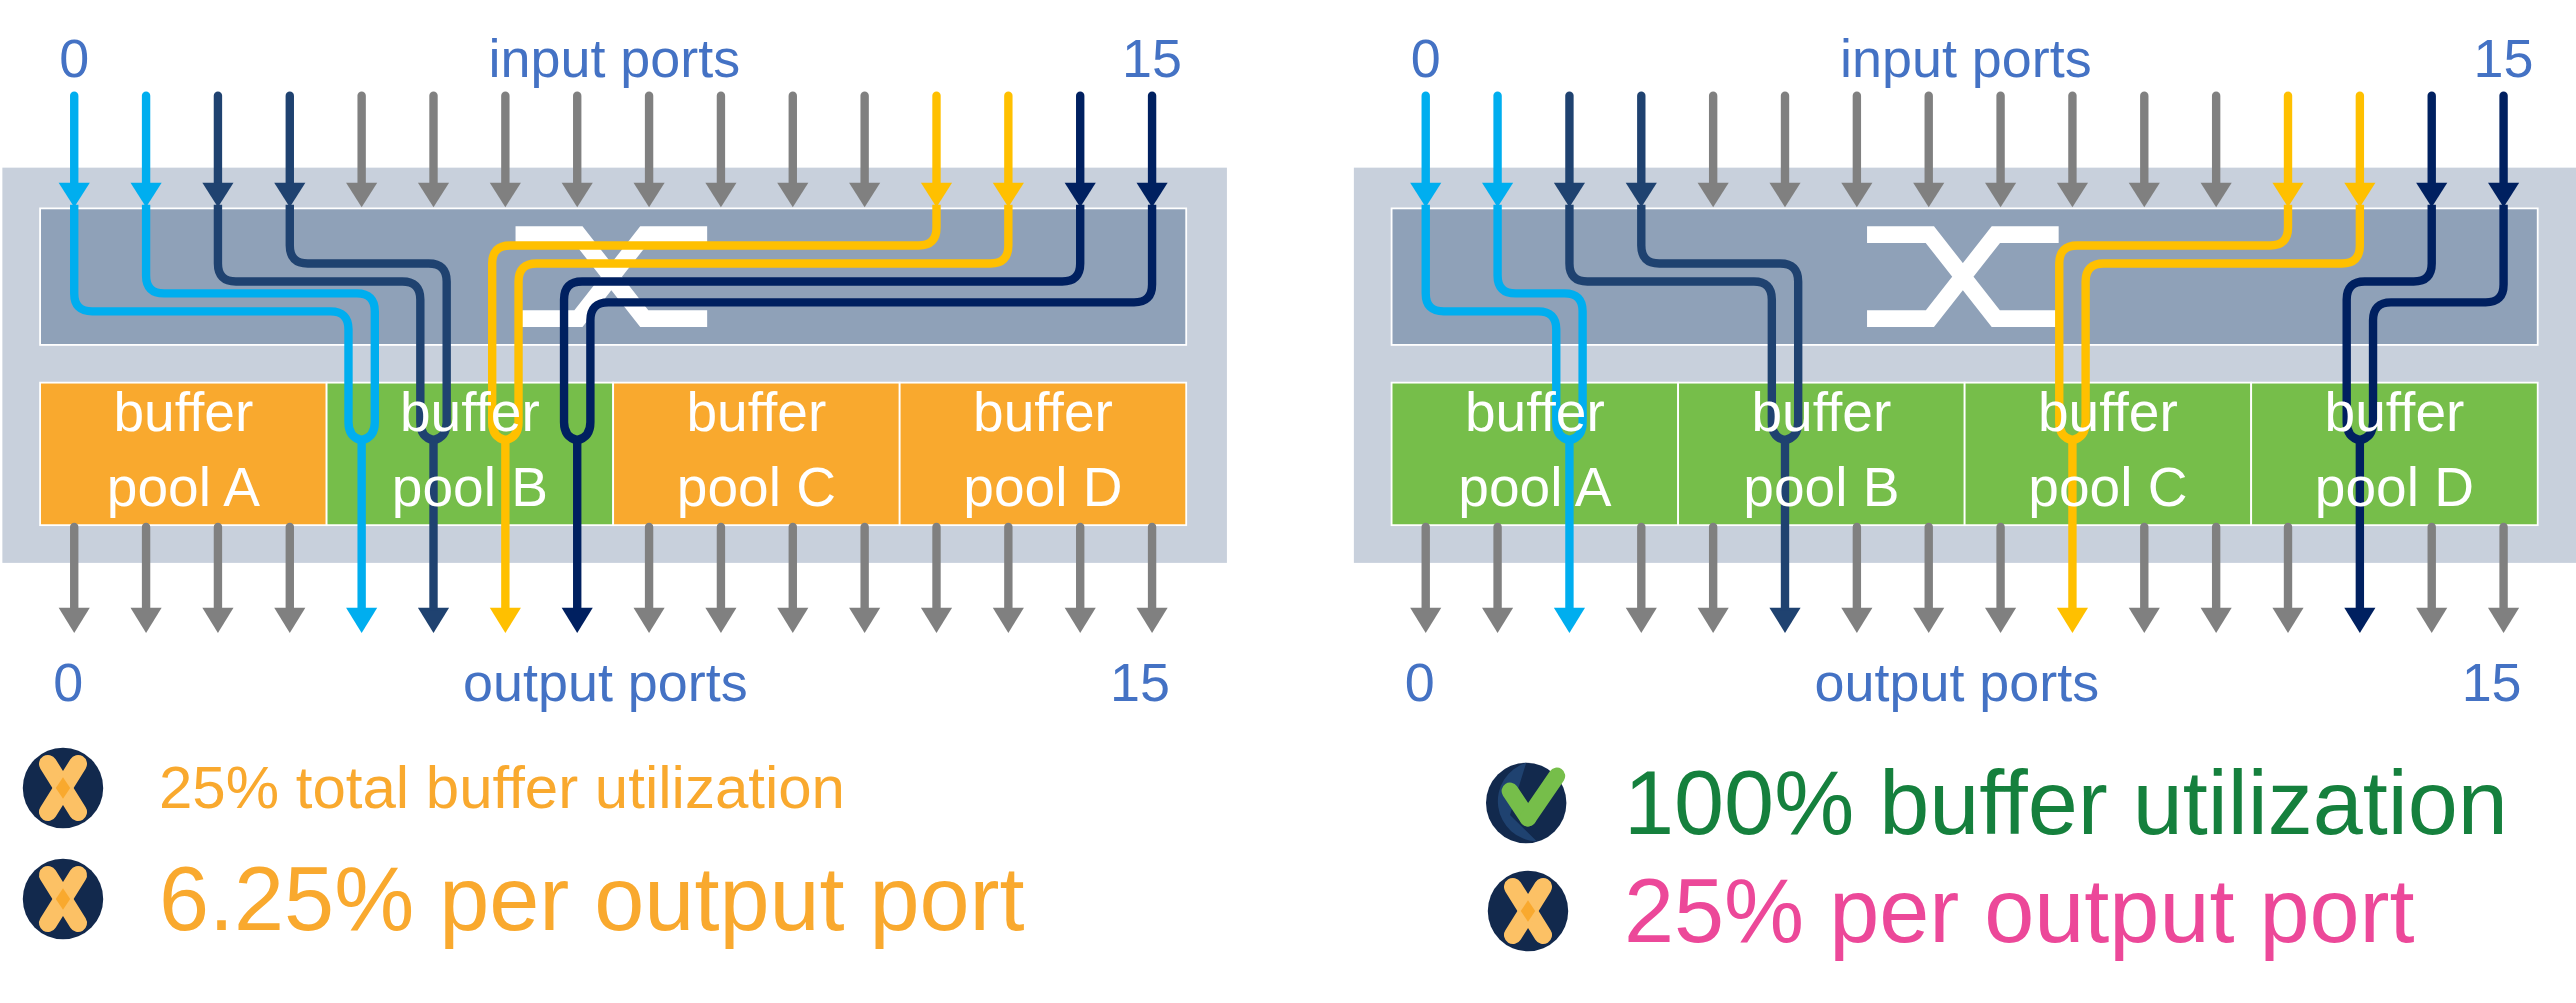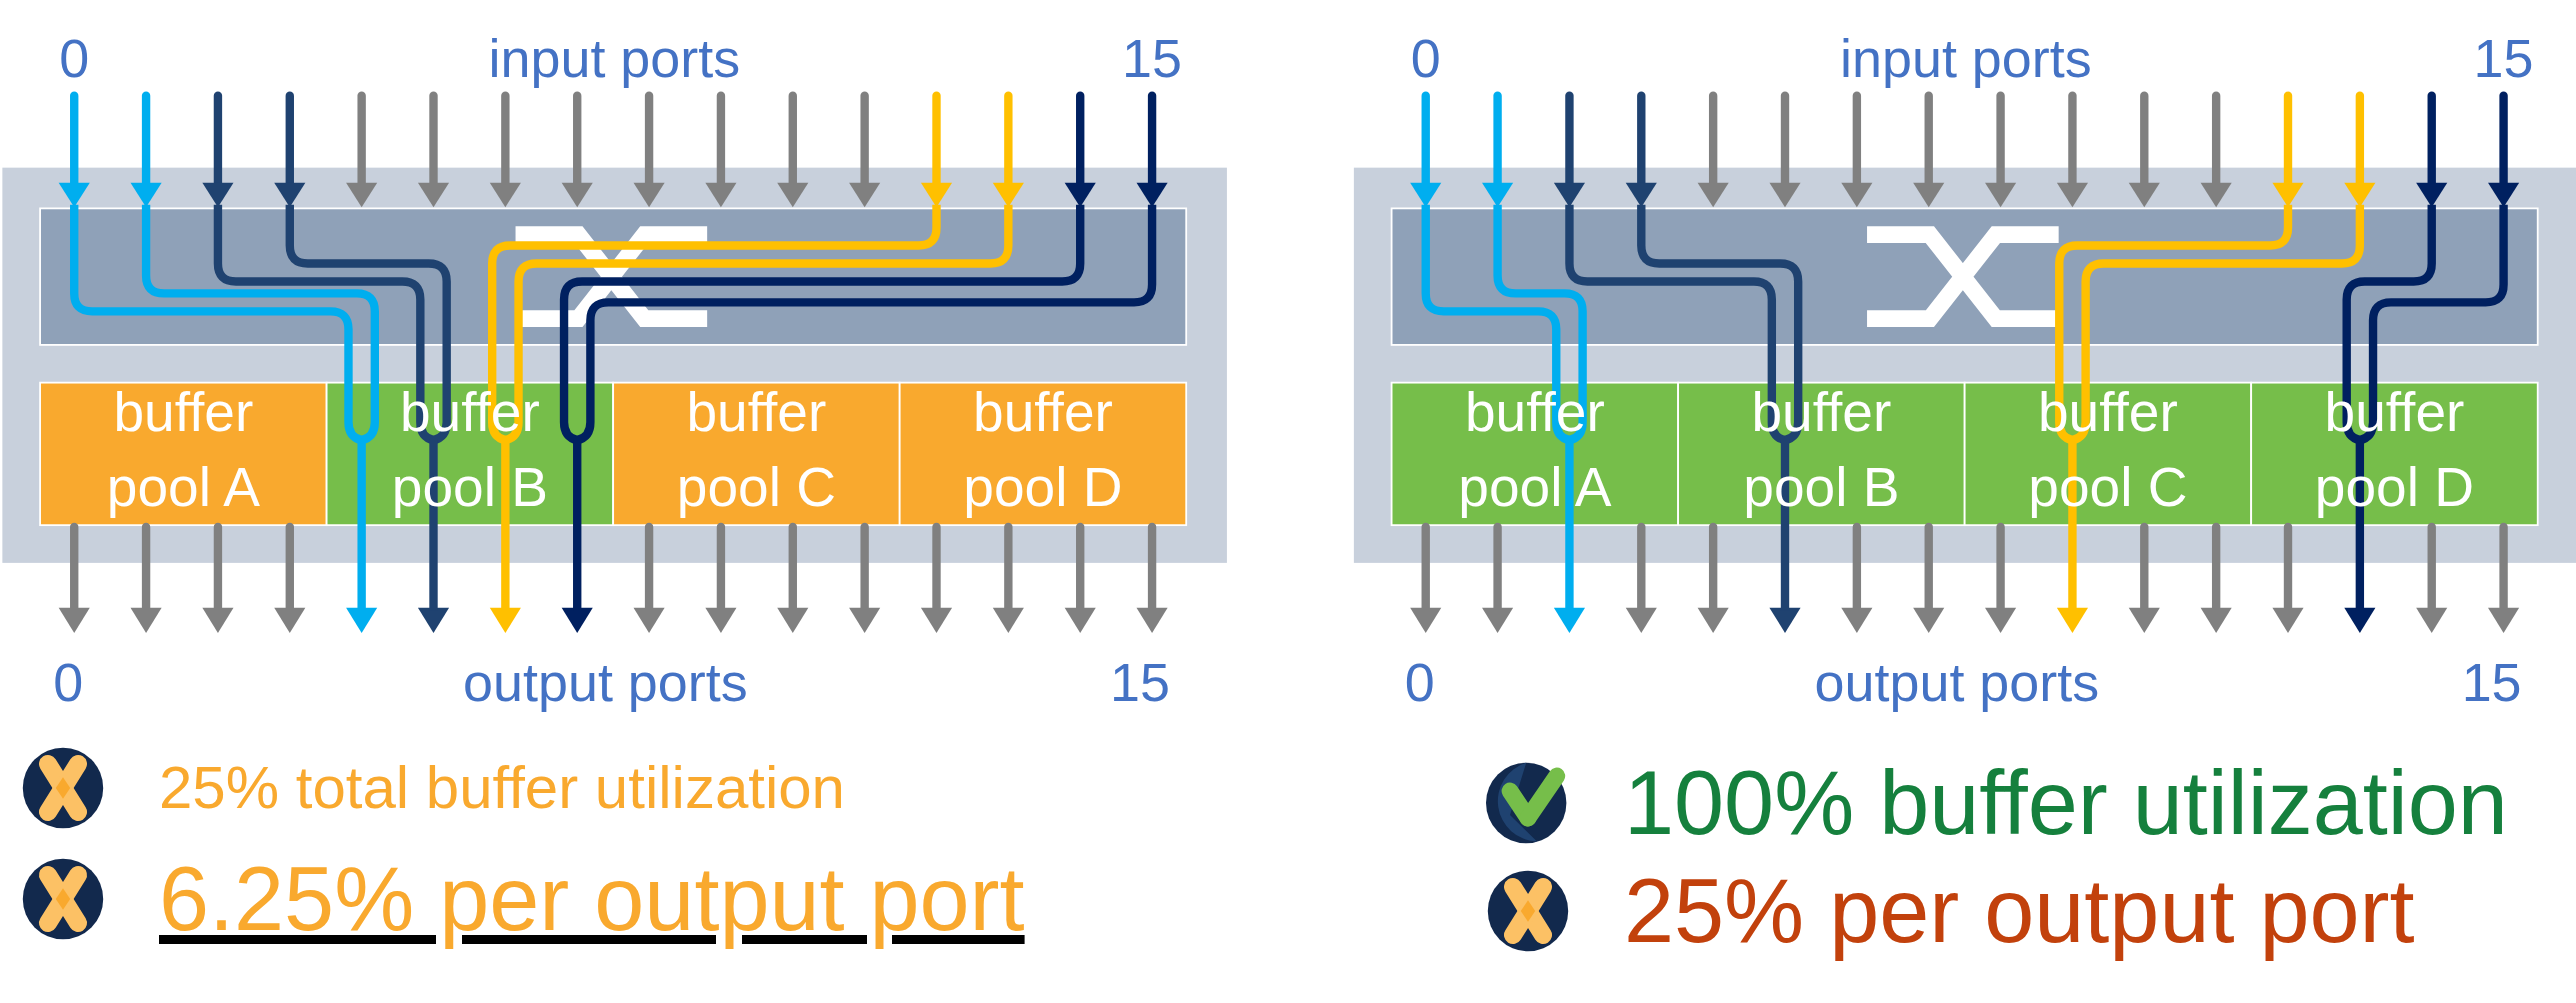--- a/index.html
+++ b/index.html
@@ -210,21 +210,21 @@
 <div id="stats-left">
     <div style="position: absolute; left: 21px; top: 746px; display: flex; align-items: center;">
       <span style="display: inline-block; width: 84px; height: 84px;"><svg width="84" height="84" viewBox="0 0 140 140" style="position:static">
     <circle cx="70" cy="70" r="67" fill="#12294D"></circle>
     <line x1="45" y1="30" x2="95" y2="110" stroke="#FCC165" stroke-width="30" stroke-linecap="round"></line>
     <line x1="95" y1="30" x2="45" y2="110" stroke="#FCC165" stroke-width="30" stroke-linecap="round"></line>
     <polygon points="70,52 82,70 70,88 58,70" fill="#F9A92E"></polygon>
   </svg></span>
       <span style="font-size: 60px; color: rgb(249, 169, 46); margin-left: 54px; white-space: nowrap; line-height: 1;">25% total buffer utilization</span>
     </div>
-    <div style="position: absolute; left: 21px; top: 854px; display: flex; align-items: center; text-decoration: underline;">
+    <div style="position: absolute; left: 21px; top: 854px; display: flex; align-items: center;">
       <span style="display: inline-block; width: 84px; height: 84px;"><svg width="84" height="84" viewBox="0 0 140 140" style="position:static">
     <circle cx="70" cy="70" r="67" fill="#12294D"></circle>
     <line x1="45" y1="30" x2="95" y2="110" stroke="#FCC165" stroke-width="30" stroke-linecap="round"></line>
     <line x1="95" y1="30" x2="45" y2="110" stroke="#FCC165" stroke-width="30" stroke-linecap="round"></line>
     <polygon points="70,52 82,70 70,88 58,70" fill="#F9A92E"></polygon>
   </svg></span>
       <span style="font-size: 90px; color: rgb(249, 169, 46); margin-left: 54px; white-space: nowrap; line-height: 1;">6.25% per output port</span>
     </div>
   </div>
 <div id="stats-right">
@@ -237,16 +237,16 @@
     </svg></span>
       <span style="font-size: 90px; color: #15803d; margin-left: 54px; white-space: nowrap; line-height: 1;">100% buffer utilization</span>
     </div>
     <div style="position: absolute; left: 1486px; top: 866px; display: flex; align-items: center;">
       <span style="display: inline-block; width: 84px; height: 84px;"><svg width="84" height="84" viewBox="0 0 140 140" style="position:static">
     <circle cx="70" cy="70" r="67" fill="#12294D"></circle>
     <line x1="45" y1="30" x2="95" y2="110" stroke="#FCC165" stroke-width="30" stroke-linecap="round"></line>
     <line x1="95" y1="30" x2="45" y2="110" stroke="#FCC165" stroke-width="30" stroke-linecap="round"></line>
     <polygon points="70,52 82,70 70,88 58,70" fill="#F9A92E"></polygon>
   </svg></span>
-      <span style="font-size: 90px; color: #c2410c; margin-left: 54px; white-space: nowrap; line-height: 1;">25% per output port</span>
+      <span style="font-size: 90px; color: #ec4899; margin-left: 54px; white-space: nowrap; line-height: 1;">25% per output port</span>
     </div>
   </div>
 
 
 </body></html>

